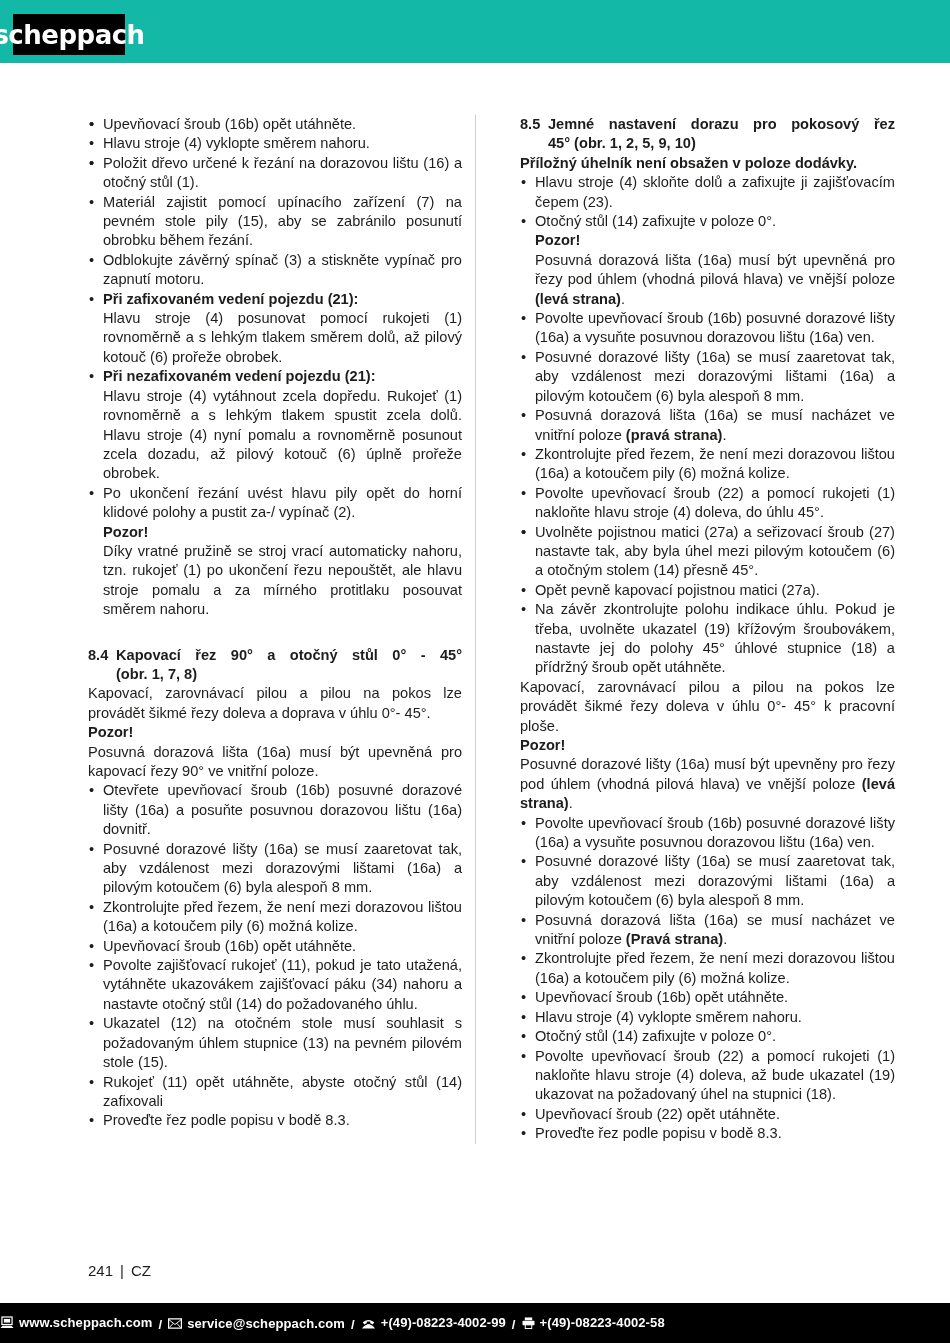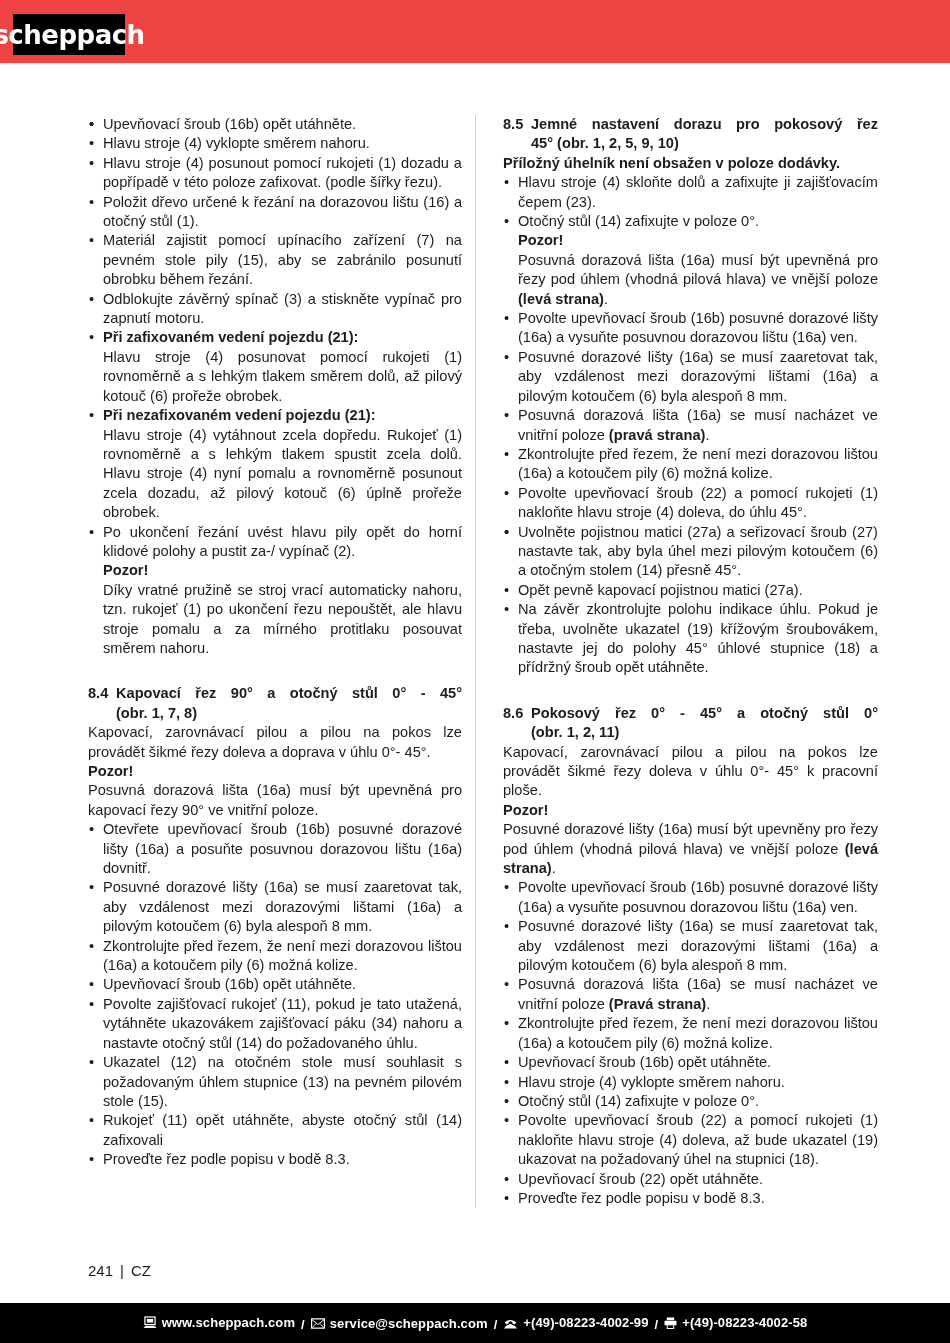--- a/index.html
+++ b/index.html
@@ -2,70 +2,70 @@
 <html lang="cs"><head>
 <meta charset="utf-8">
 <style>
   html, body { margin: 0; padding: 0; }
   body {
     width: 950px; height: 1343px; position: relative;
     background: #ffffff; color: #1d1d1b;
     font-family: "Liberation Sans", sans-serif;
     overflow: hidden;
   }
-  .top-band { height: 63px; background: #ef4444; position: relative; text-align: center; }
+  .top-band { height: 63px; background: #14b8a6; position: relative; text-align: center; }
   .logo-box {
     position: absolute; left: 13px; top: 14px; width: 112px; height: 41px;
     background: #000; display: flex; align-items: center; justify-content: center;
   }
   .logo-text {
     color: #fff; font-weight: bold; font-size: 26px; letter-spacing: -0.5px;
     font-family: "DejaVu Sans", "Liberation Sans", sans-serif;
   }
   .content { display: flex; padding-left: 88px; margin-top: 52px; }
   .col { font-size: 14.6px; line-height: 19.4px; }
   .col-left { width: 374px; }
   .divider { width: 1px; background: #cfcfcf; margin-left: 13px; }
-  .col-right { width: 375px; margin-left: 27px; }
+  .col-right { width: 375px; margin-left: 44px; }
   .blk { text-align: justify; }
   .bullet { position: relative; padding-left: 15px; }
   .marker { position: absolute; left: 1px; top: 0; }
   .cont { padding-left: 15px; }
   .heading { font-weight: bold; margin-top: 26px; padding-left: 28px; text-indent: -28px; }
   .col > .heading:first-child { margin-top: 0; }
   .hnum { display: inline-block; width: 28px; text-indent: 0; }
   .b { font-weight: bold; }
   .nw { white-space: nowrap; }
   .page-footer { position: absolute; left: 88px; bottom: 64px; font-size: 15px; color: #1d1d1b; }
   .page-footer .sep { margin: 0 7px; color: #1d1d1b; }
   .contact-bar {
     position: absolute; left: 0; right: 0; bottom: 0; height: 40px;
     background: #000; color: #fff;
-    display: flex; align-items: center; justify-content: center;
+    display: flex; align-items: center; 
     font-size: 13px; font-weight: bold; letter-spacing: 0.1px;
   }
   .bar-item { display: inline-flex; align-items: center; }
   .bar-icon { display: inline-flex; align-items: center; margin-right: 5px; }
   .bar-sep { margin: 0 6px; }
 </style>
 </head>
 <body>
 
 <div class="top-band">
   <div class="logo-box">
     <span class="logo-text">scheppach</span>
   </div>
 </div>
 
 <div class="content">
   <div class="col col-left" id="col-left">
       <div class="blk bullet"><span class="marker">•</span></div>
       <div class="blk bullet"><span class="marker">•</span><span class="btext"><span>Upevňovací šroub (16b) opět utáhněte.</span></span></div>
       <div class="blk bullet"><span class="marker">•</span><span class="btext"><span>Hlavu stroje (4) vyklopte směrem nahoru.</span></span></div>
-      <div class="blk bullet"><span class="marker">•</span><span class="btext"><span>Hlavu stroje (4) posunout pomocí rukojeti (1) dozadu a popřípadě v této poloze zafixovat. (podle šířky řezu).</span></span></div>
+      <div class="blk bullet"><span class="marker">•</span></div>
       <div class="blk bullet"><span class="marker">•</span><span class="btext"><span>Položit dřevo určené k řezání na dorazovou lištu (16) a otočný stůl (1).</span></span></div>
       <div class="blk bullet"><span class="marker">•</span><span class="btext"><span>Materiál zajistit pomocí upínacího zařízení (7) na pevném stole pily (15), aby se zabránilo posunutí obrobku během řezání.</span></span></div>
       <div class="blk bullet"><span class="marker">•</span><span class="btext"><span>Odblokujte závěrný spínač (3) a stiskněte vypínač pro zapnutí motoru.</span></span></div>
       <div class="blk bullet"><span class="marker">•</span><span class="btext"><span class="b">Při zafixovaném vedení pojezdu (21):</span><br><span>Hlavu stroje (4) posunovat pomocí rukojeti (1) rovnoměrně a s lehkým tlakem směrem dolů, až pilový kotouč (6) prořeže obrobek.</span></span></div>
       <div class="blk bullet"><span class="marker">•</span><span class="btext"><span class="b">Při nezafixovaném vedení pojezdu (21):</span><br><span>Hlavu stroje (4) vytáhnout zcela dopředu. Rukojeť (1) rovnoměrně a s lehkým tlakem spustit zcela dolů. Hlavu stroje (4) nyní pomalu a rovnoměrně posunout zcela dozadu, až pilový kotouč (6) úplně prořeže obrobek.</span></span></div>
       <div class="blk bullet"><span class="marker">•</span><span class="btext"><span>Po ukončení řezání uvést hlavu pily opět do horní klidové polohy a pustit za-/ vypínač (2).</span><br><span class="b">Pozor!</span><br><span>Díky vratné pružině se stroj vrací automaticky nahoru, tzn. rukojeť (1) po ukončení řezu nepouštět, ale hlavu stroje pomalu a za mírného protitlaku posouvat směrem nahoru.</span></span></div>
       <div class="blk heading"><span class="hnum">8.4</span><span>Kapovací řez 90° a otočný stůl 0° - 45° </span><span class="nw">(obr. 1, 7, 8)</span></div>
       <div class="blk para"><span>Kapovací, zarovnávací pilou a pilou na pokos lze provádět šikmé řezy doleva a doprava v úhlu 0°- 45°.</span></div>
       <div class="blk para"><span class="b">Pozor!</span></div>
       <div class="blk para"><span>Posuvná dorazová lišta (16a) musí být upevněná pro kapovací řezy 90° ve vnitřní poloze.</span></div>
@@ -88,21 +88,20 @@
       <div class="blk cont"><span>Posuvná dorazová lišta (16a) musí být upevněná pro řezy pod úhlem (vhodná pilová hlava) ve vnější poloze </span><span class="b">(levá strana)</span><span>.</span></div>
       <div class="blk bullet"><span class="marker">•</span><span class="btext"><span>Povolte upevňovací šroub (16b) posuvné dorazové lišty (16a) a vysuňte posuvnou dorazovou lištu (16a) ven.</span></span></div>
       <div class="blk bullet"><span class="marker">•</span><span class="btext"><span>Posuvné dorazové lišty (16a) se musí zaaretovat tak, aby vzdálenost mezi dorazovými lištami (16a) a pilovým kotoučem (6) byla alespoň 8 mm.</span></span></div>
       <div class="blk bullet"><span class="marker">•</span><span class="btext"><span>Posuvná dorazová lišta (16a) se musí nacházet ve vnitřní poloze </span><span class="b">(pravá strana)</span><span>.</span></span></div>
       <div class="blk bullet"><span class="marker">•</span><span class="btext"><span>Zkontrolujte před řezem, že není mezi dorazovou lištou (16a) a kotoučem pily (6) možná kolize.</span></span></div>
       <div class="blk bullet"><span class="marker">•</span><span class="btext"><span>Povolte upevňovací šroub (22) a pomocí rukojeti (1) nakloňte hlavu stroje (4) doleva, do úhlu 45°.</span></span></div>
       <div class="blk bullet"><span class="marker">•</span></div>
       <div class="blk bullet"><span class="marker">•</span><span class="btext"><span>Uvolněte pojistnou matici (27a) a seřizovací šroub (27) nastavte tak, aby byla úhel mezi pilovým kotoučem (6) a otočným stolem (14) přesně 45°.</span></span></div>
       <div class="blk bullet"><span class="marker">•</span><span class="btext"><span>Opět pevně kapovací pojistnou matici (27a).</span></span></div>
       <div class="blk bullet"><span class="marker">•</span><span class="btext"><span>Na závěr zkontrolujte polohu indikace úhlu. Pokud je třeba, uvolněte ukazatel (19) křížovým šroubovákem, nastavte jej do polohy 45° úhlové stupnice (18) a přídržný šroub opět utáhněte.</span></span></div>
-      <div class="blk heading"><span class="hnum">8.6</span><span>Pokosový řez 0° - 45° a otočný stůl 0° </span><span class="nw">(obr. 1, 2, 11)</span></div>
       <div class="blk para"><span>Kapovací, zarovnávací pilou a pilou na pokos lze provádět šikmé řezy doleva v úhlu 0°- 45° k pracovní ploše.</span></div>
       <div class="blk para"><span class="b">Pozor!</span></div>
       <div class="blk para"><span>Posuvné dorazové lišty (16a) musí být upevněny pro řezy pod úhlem (vhodná pilová hlava) ve vnější poloze </span><span class="b">(levá strana)</span><span>.</span></div>
       <div class="blk bullet"><span class="marker">•</span><span class="btext"><span>Povolte upevňovací šroub (16b) posuvné dorazové lišty (16a) a vysuňte posuvnou dorazovou lištu (16a) ven.</span></span></div>
       <div class="blk bullet"><span class="marker">•</span><span class="btext"><span>Posuvné dorazové lišty (16a) se musí zaaretovat tak, aby vzdálenost mezi dorazovými lištami (16a) a pilovým kotoučem (6) byla alespoň 8 mm.</span></span></div>
       <div class="blk bullet"><span class="marker">•</span><span class="btext"><span>Posuvná dorazová lišta (16a) se musí nacházet ve vnitřní poloze </span><span class="b">(Pravá strana)</span><span>.</span></span></div>
       <div class="blk bullet"><span class="marker">•</span><span class="btext"><span>Zkontrolujte před řezem, že není mezi dorazovou lištou (16a) a kotoučem pily (6) možná kolize.</span></span></div>
       <div class="blk bullet"><span class="marker">•</span><span class="btext"><span>Upevňovací šroub (16b) opět utáhněte.</span></span></div>
       <div class="blk bullet"><span class="marker">•</span><span class="btext"><span>Hlavu stroje (4) vyklopte směrem nahoru.</span></span></div>
       <div class="blk bullet"><span class="marker">•</span><span class="btext"><span>Otočný stůl (14) zafixujte v poloze 0°.</span></span></div>

